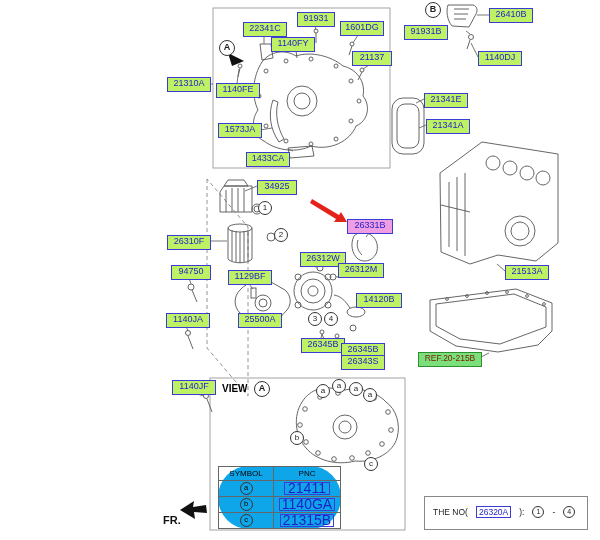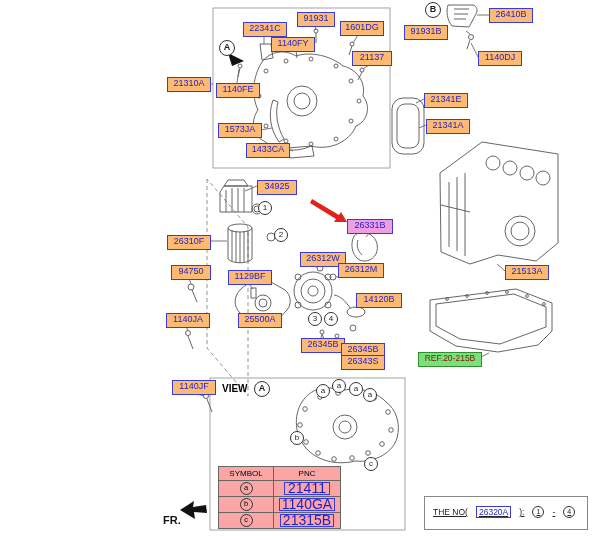--- a/index.html
+++ b/index.html
@@ -1,38 +1,38 @@
 <!DOCTYPE html>
 <html style="--label_border: #3b3bd6; --label_text: #1f1fc8; --highlight_bg: #ef9ee3; --ref_bg: #7be07b; --ref_text: #7a1a00; --arrow_red: #e32219;"><head>
 <meta charset="utf-8">
 <style>
   html,body{margin:0;padding:0;background:#fff;}
   body{font-family:"Liberation Sans",sans-serif;}
   .stage{position:relative;width:600px;height:540px;background:#fff;overflow:hidden;}
   svg.linework{position:absolute;left:0;top:0;z-index:1;}
   .lbl{position:absolute;height:13px;border:1px solid var(--label_border,#3b3bd6);color:var(--label_text,#1f1fc8);
-       background:#fdba74;font-size:9px;line-height:11px;text-align:center;z-index:3;white-space:nowrap;}
+       background:#bef264;font-size:9px;line-height:11px;text-align:center;z-index:3;white-space:nowrap;}
   .lbl.hl{background:var(--highlight_bg,#ef9ee3);}
   .lbl.ref{background:var(--ref_bg,#7be07b);color:var(--ref_text,#7a1a00);font-weight:normal;font-size:8.5px;border-color:#2f8f2f;}
   .circ{position:absolute;width:12px;height:12px;border:1px solid #333;border-radius:50%;font-size:8px;line-height:11px;
         text-align:center;background:#fff;z-index:2;color:#222;}
   .circ.big{width:14px;height:14px;font-size:9px;line-height:13px;font-weight:bold;}
   .view-title{position:absolute;font-weight:bold;font-size:10px;z-index:3;}
-  .sym-table{position:absolute;border-collapse:collapse;font-size:8px;z-index:3;background:#fca5a5;}
+  .sym-table{position:absolute;border-collapse:collapse;font-size:8px;z-index:3;background:#0ea5e9;border-radius:31px;}
   .sym-table th,.sym-table td{border:1px solid #666;text-align:center;padding:0;}
   .sym-table th{font-weight:normal;height:13px;padding:0 4px;}
   .sym-table td{height:15px;}
   .col-sym{width:46px;}
   .col-pnc{width:58px;}
   .tcirc{display:inline-block;width:11px;height:11px;border:1px solid #333;border-radius:50%;font-size:7.5px;line-height:10px;}
   .tpart{display:inline-block;min-width:40px;border:1px solid var(--label_border,#3b3bd6);color:var(--label_text,#1f1fc8);
          font-size:14px;line-height:11px;padding:0 2px;}
   .note-box{position:absolute;border:1px solid #888;z-index:3;background:#fff;}
   .note-title{position:absolute;top:-6px;left:12px;background:#fff;padding:0 4px;font-size:12px;font-weight:normal;color:#222;margin-top:48px;}
-  .note-line{display:flex;align-items:center;gap:8px;padding:9px 0 0 8px;font-size:8.5px;color:#222;text-decoration:underline;}
+  .note-line{display:flex;align-items:center;gap:8px;padding:9px 0 0 8px;font-size:8.5px;color:#222;}
   .inline-part{display:inline-block;border:1px solid var(--label_border,#3b3bd6);color:var(--label_text,#1f1fc8);
                font-size:8.5px;line-height:10px;padding:0 2px;}
   .inline-circ{display:inline-block;width:10px;height:10px;border:1px solid #333;border-radius:50%;
                font-size:7px;line-height:9px;text-align:center;}
   .fr-label{position:absolute;font-weight:bold;font-size:11px;color:#111;z-index:3;}
 </style>
 </head>
 <body>
 
 <div class="stage">
@@ -221,21 +221,21 @@
   </svg>
 
   <div class="lbl" style="left:243px;top:22px;width:42px">22341C</div>
   <div class="lbl" style="left:297px;top:12px;width:36px">91931</div>
   <div class="lbl" style="left:340px;top:21px;width:42px">1601DG</div>
   <div class="lbl" style="left:271px;top:37px;width:42px">1140FY</div>
   <div class="lbl" style="left:352px;top:51px;width:38px">21137</div>
   <div class="lbl" style="left:167px;top:77px;width:42px">21310A</div>
   <div class="lbl" style="left:216px;top:83px;width:42px">1140FE</div>
   <div class="lbl" style="left:218px;top:123px;width:42px">1573JA</div>
-  <div class="lbl" style="left:246px;top:143px;width:42px">1433CA</div>
+  <div class="lbl" style="left:246px;top:152px;width:42px">1433CA</div>
   <div class="lbl" style="left:489px;top:8px;width:42px">26410B</div>
   <div class="lbl" style="left:404px;top:25px;width:42px">91931B</div>
   <div class="lbl" style="left:478px;top:51px;width:42px">1140DJ</div>
   <div class="lbl" style="left:424px;top:93px;width:42px">21341E</div>
   <div class="lbl" style="left:426px;top:119px;width:42px">21341A</div>
   <div class="lbl" style="left:257px;top:180px;width:38px">34925</div>
   <div class="lbl" style="left:167px;top:235px;width:42px">26310F</div>
   <div class="lbl hl" style="left:347px;top:219px;width:44px">26331B</div>
   <div class="lbl" style="left:171px;top:265px;width:38px">94750</div>
   <div class="lbl" style="left:228px;top:270px;width:42px">1129BF</div>

